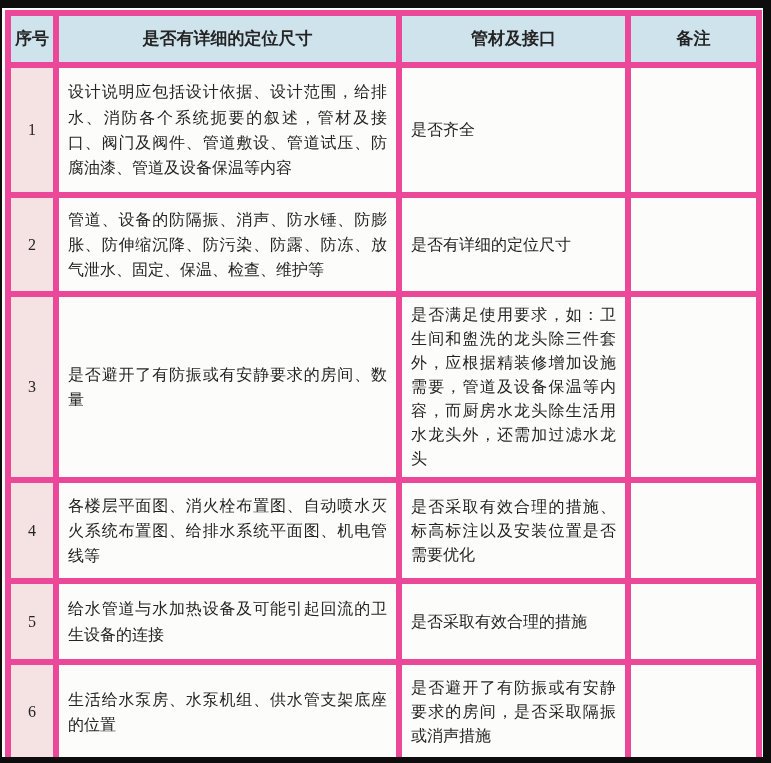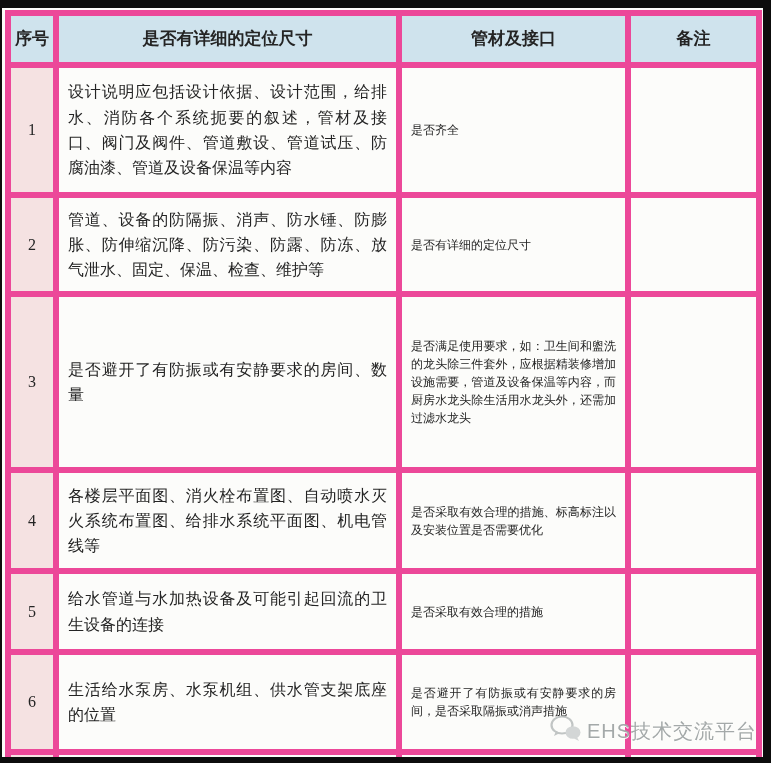--- a/index.html
+++ b/index.html
@@ -50,21 +50,21 @@
   }
   td.content {
     padding: 6px 9px;
     font-size: 16px;
     line-height: 1.58;
     text-align: justify;
     background: #fcfcfa;
   }
   td.problem {
     padding: 6px 9px;
-    font-size: 12px;
+    font-size: 16px;
     line-height: 1.5;
     text-align: justify;
     background: #fcfcfa;
   }
   td.remark { background: #fcfcfa; }
   tr.sliver td { height: 12px; border-top: 2px solid #3a3a3a; }
   .watermark {
     position: absolute;
     right: 6px; bottom: 10px;
     display: flex;
@@ -143,25 +143,14 @@
 
       <tr class="sliver">
         <td class="idx"></td>
         <td class="content"></td>
         <td class="problem"></td>
         <td class="remark"></td>
       </tr>
     </tbody>
   </table>
 
-  <div class="watermark">
-    <span>
-      <svg width="32" height="27" viewBox="0 0 32 27" xmlns="http://www.w3.org/2000/svg">
-        <ellipse cx="12" cy="10" rx="10.5" ry="8.5" fill="none" stroke="#aeb3b3" stroke-width="2.2"></ellipse>
-        <path d="M6 16 L4 21 L10 18 Z" fill="#aeb3b3"></path>
-        <ellipse cx="23" cy="17.5" rx="7.5" ry="6.3" fill="#c6caca"></ellipse>
-        <path d="M27 22 L29 26 L24 23.5 Z" fill="#c6caca"></path>
-      </svg>
-    </span>
-    <span>EHS技术交流平台</span>
-  </div>
 
 </div>
 
 </body></html>

